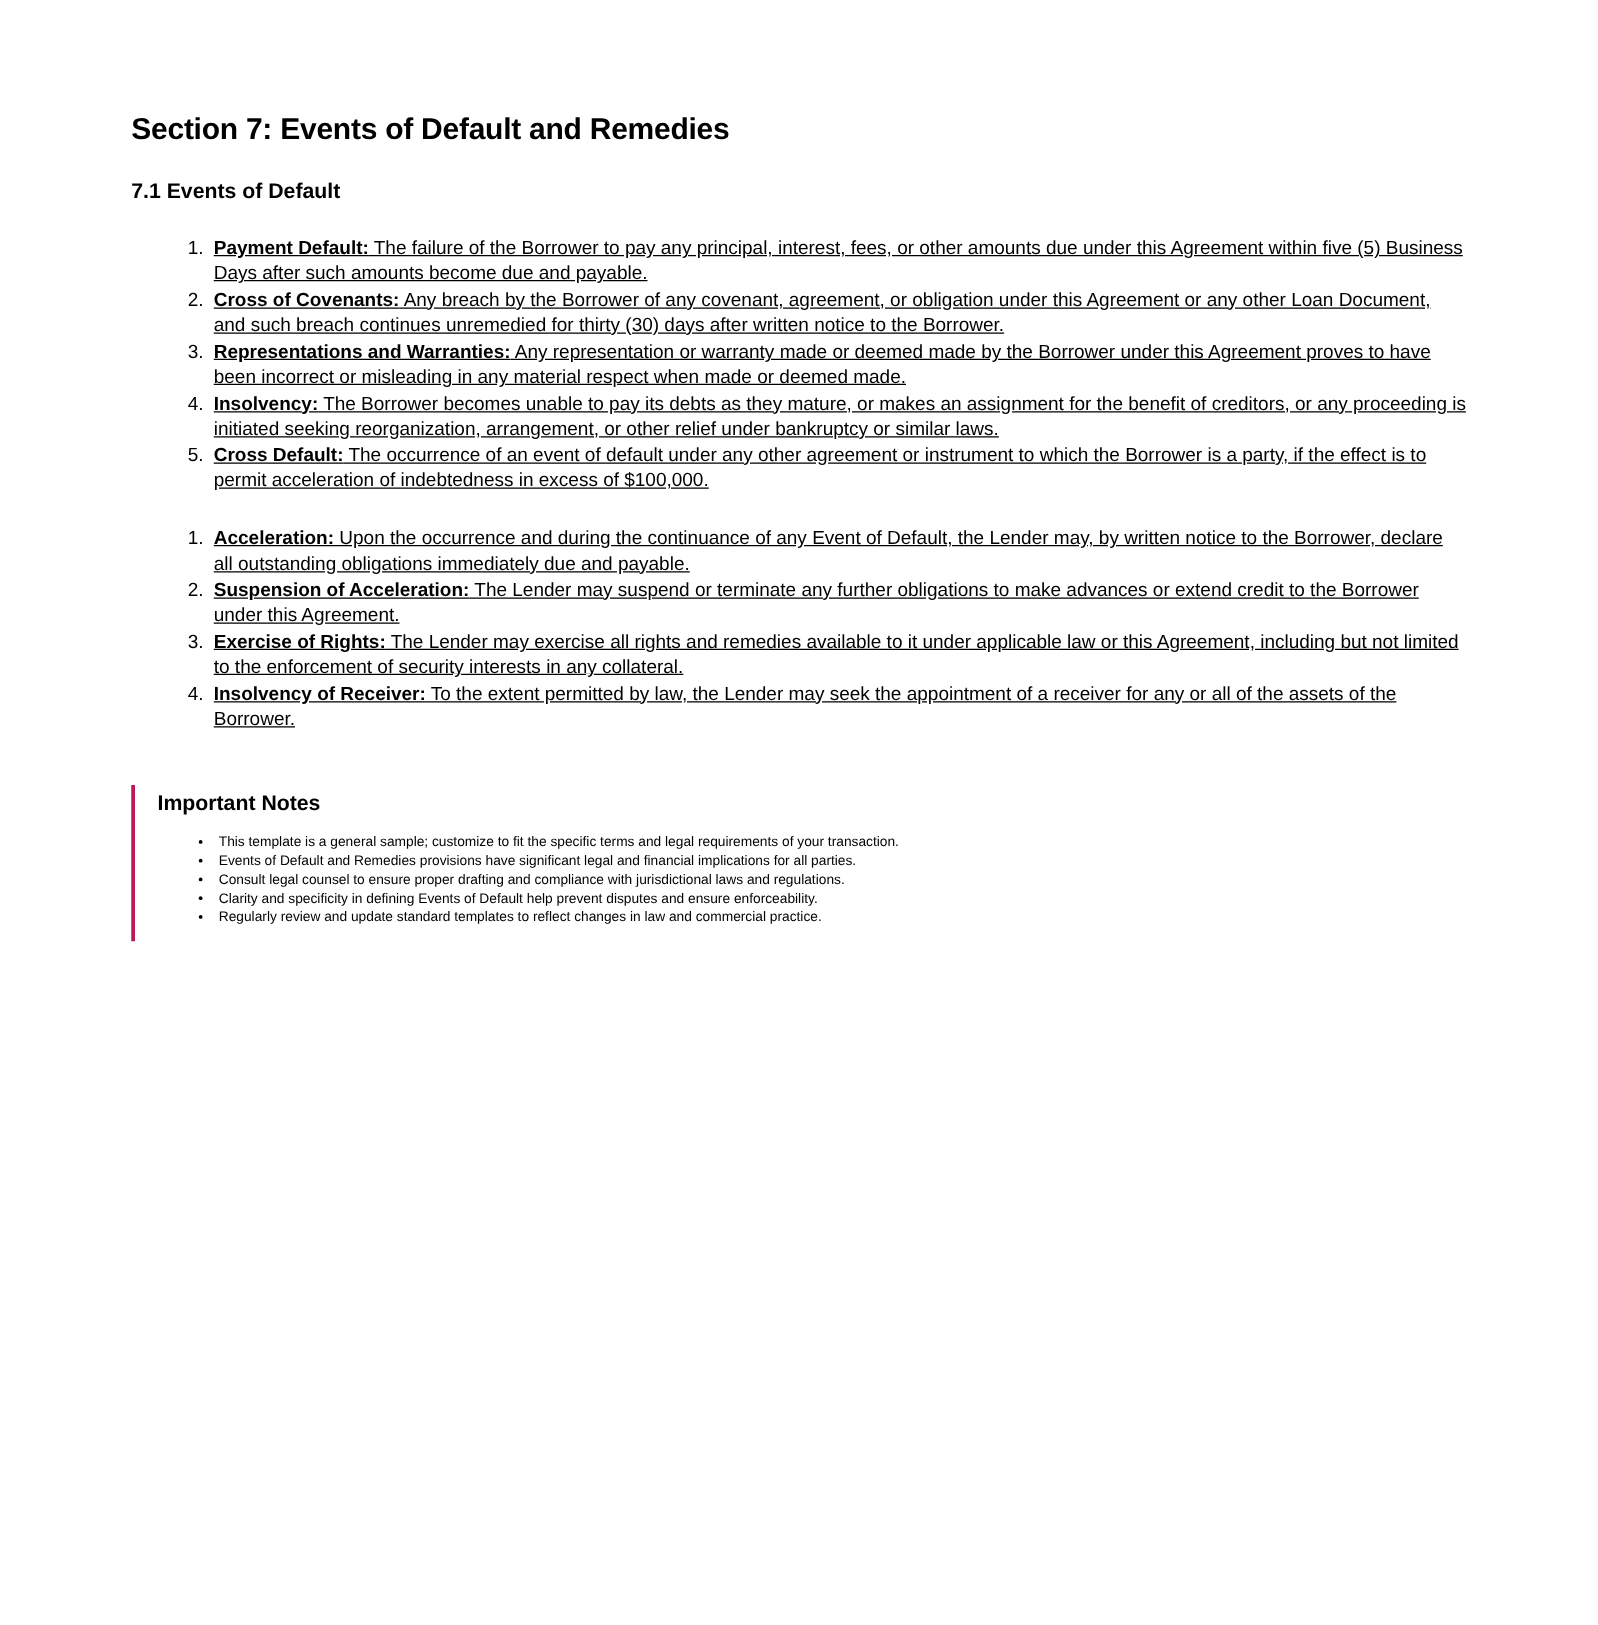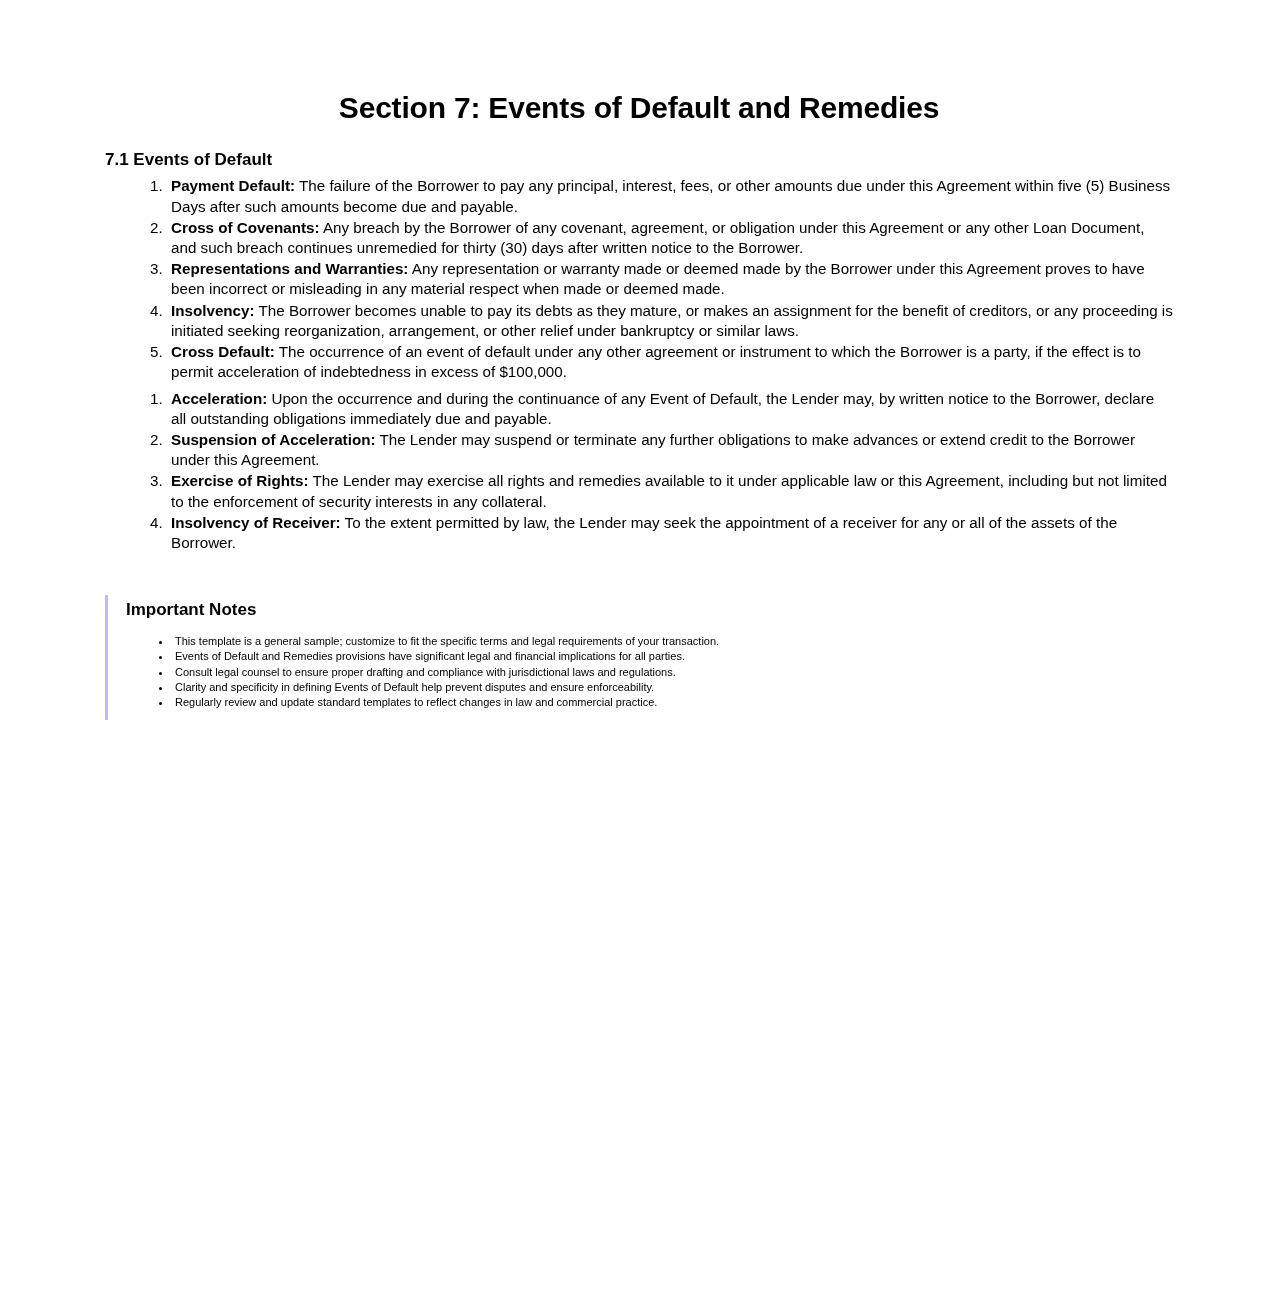--- a/index.html
+++ b/index.html
@@ -12,53 +12,53 @@
     min-height: 1300px;
     font-family: "Liberation Sans", sans-serif;
     color: #000000;
     -webkit-font-smoothing: antialiased;
   }
   .page {
     padding: 90px 105px 0 105px;
     box-sizing: border-box;
   }
   .doc-title {
-    font-size: 30px;
+    font-size: 24px;
     font-weight: bold;
     margin: 0 0 0 0;
     letter-spacing: -0.2px;
     line-height: 1.2;
-    text-align: center;
   }
   .sub-heading {
     font-size: 17px;
     font-weight: bold;
     margin: 24px 0 0 0;
     line-height: 1.2;
   }
   .sub-heading.second {
     margin-top: 44px;
   }
   ol.clauses {
-    margin: 6px 0 0 0;
+    margin: 26px 0 0 0;
     padding-left: 62px;
     list-style-type: decimal;
     font-size: 15.2px;
     line-height: 1.33;
+    text-decoration: underline;
   }
   ol.clauses > li {
     margin-bottom: 1px;
     padding-left: 4px;
   }
   ol.clauses > li .term {
     font-weight: bold;
   }
   .notes-block {
     margin-top: 42px;
-    border-left: 3px solid #c4b5fd;
+    border-left: 3px solid #be185d;
     padding: 4px 0 10px 18px;
   }
   .notes-title {
     font-size: 17px;
     font-weight: bold;
     margin: 0 0 0 0;
     line-height: 1.3;
   }
   ul.notes-list {
     margin: 13px 0 0 0;

